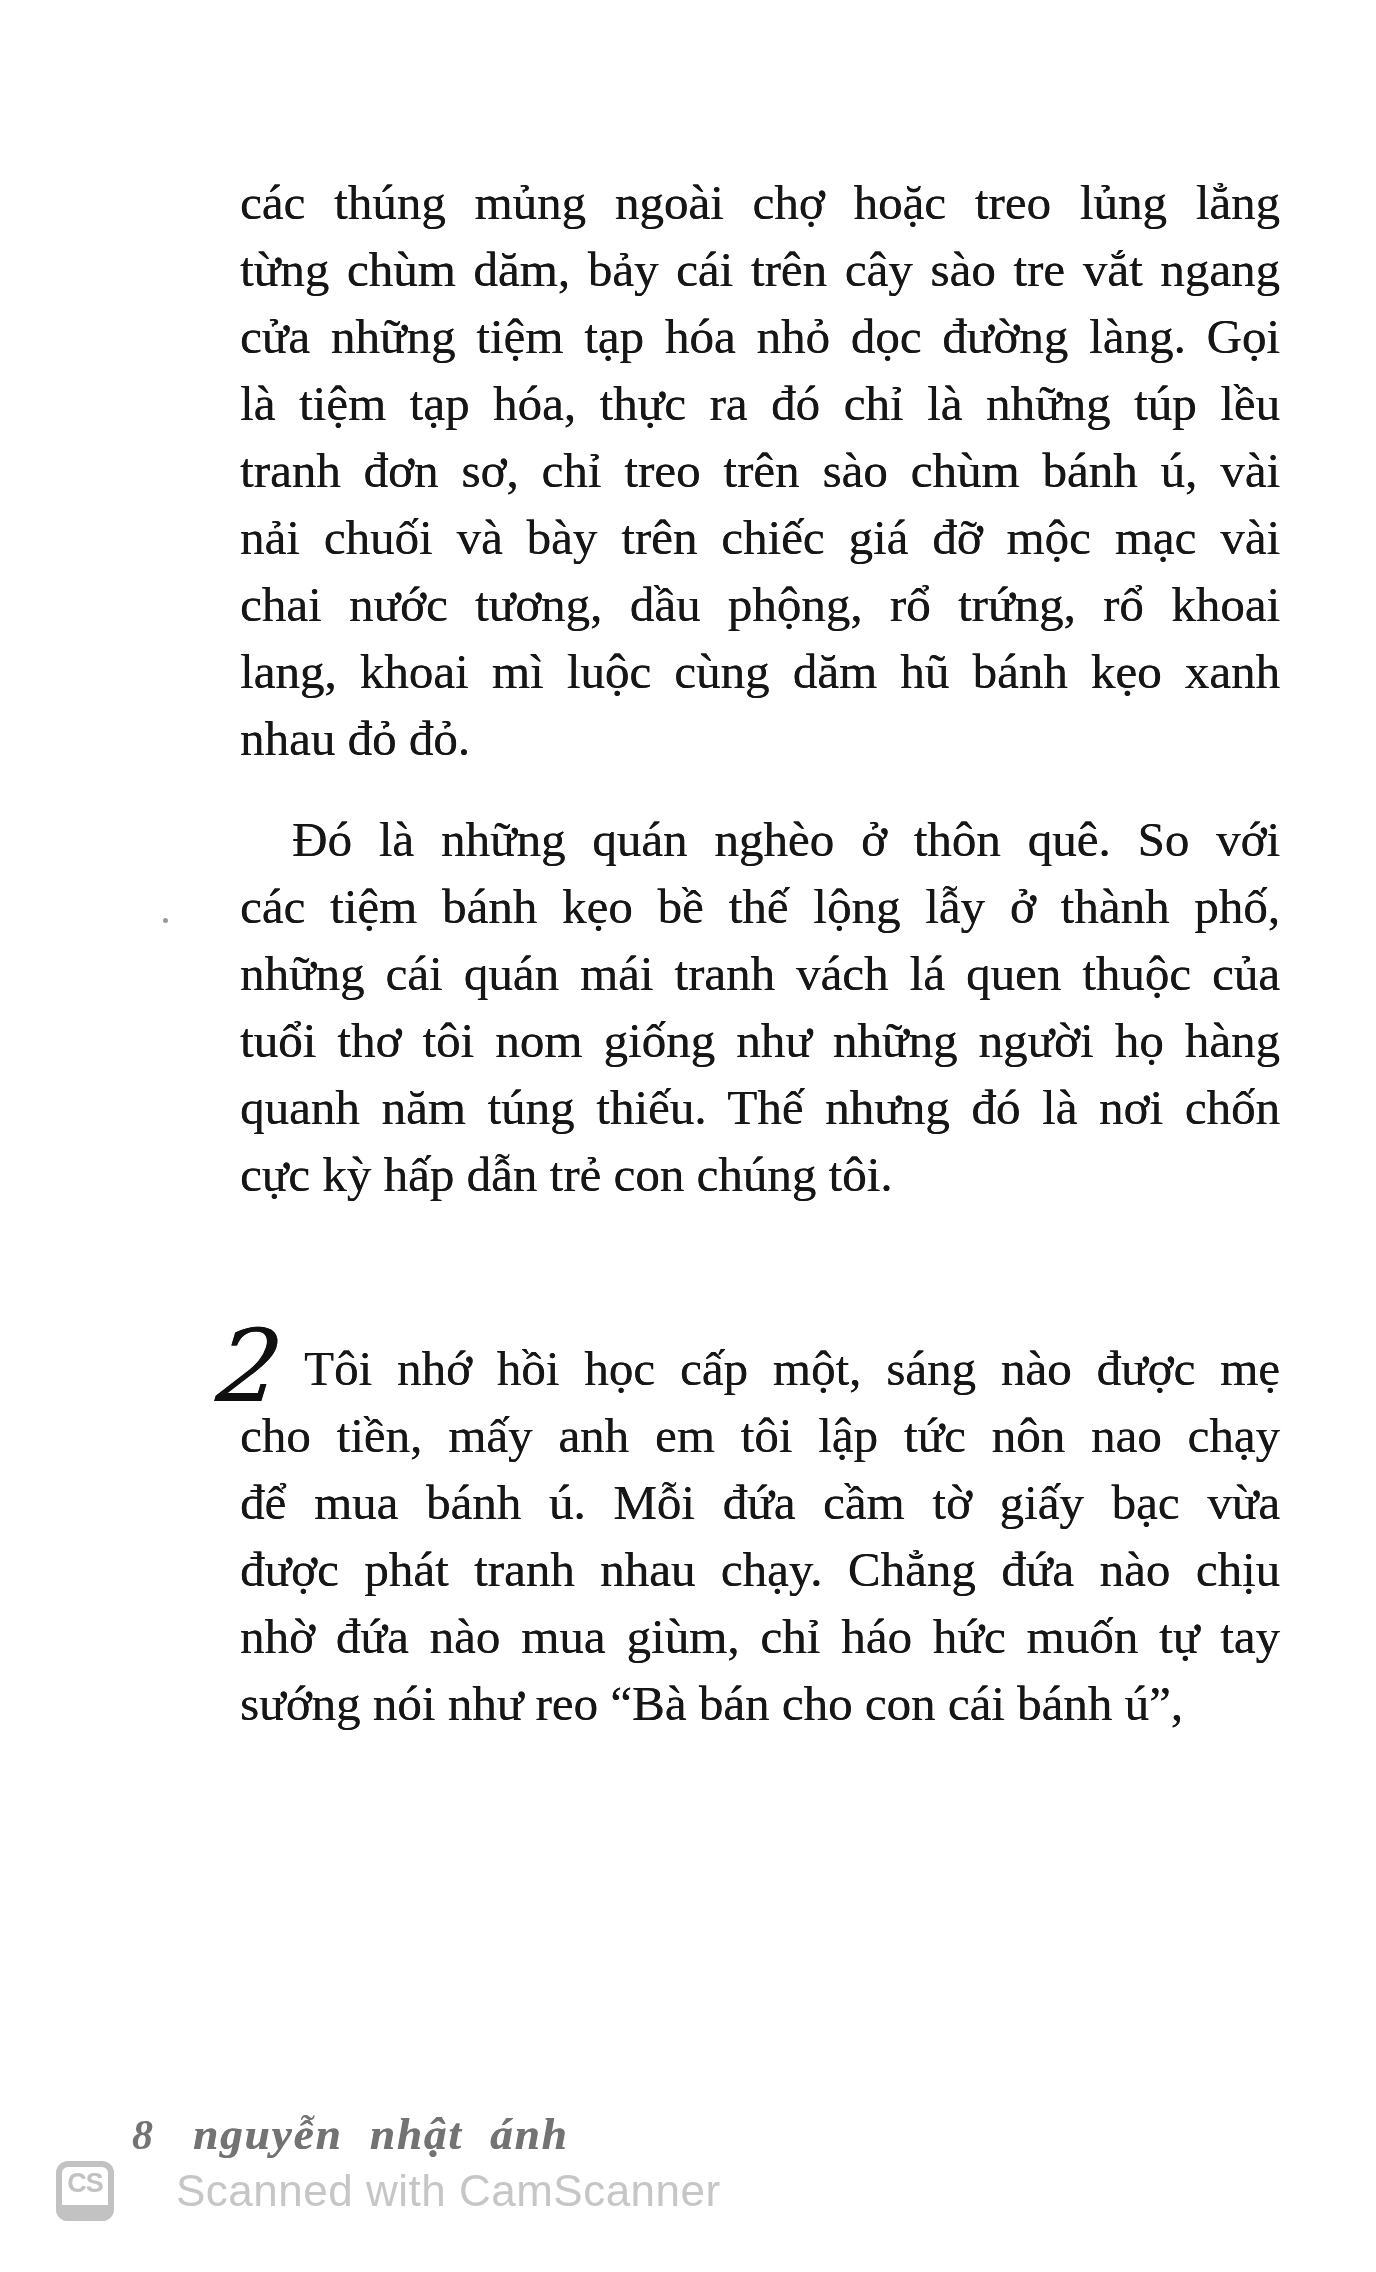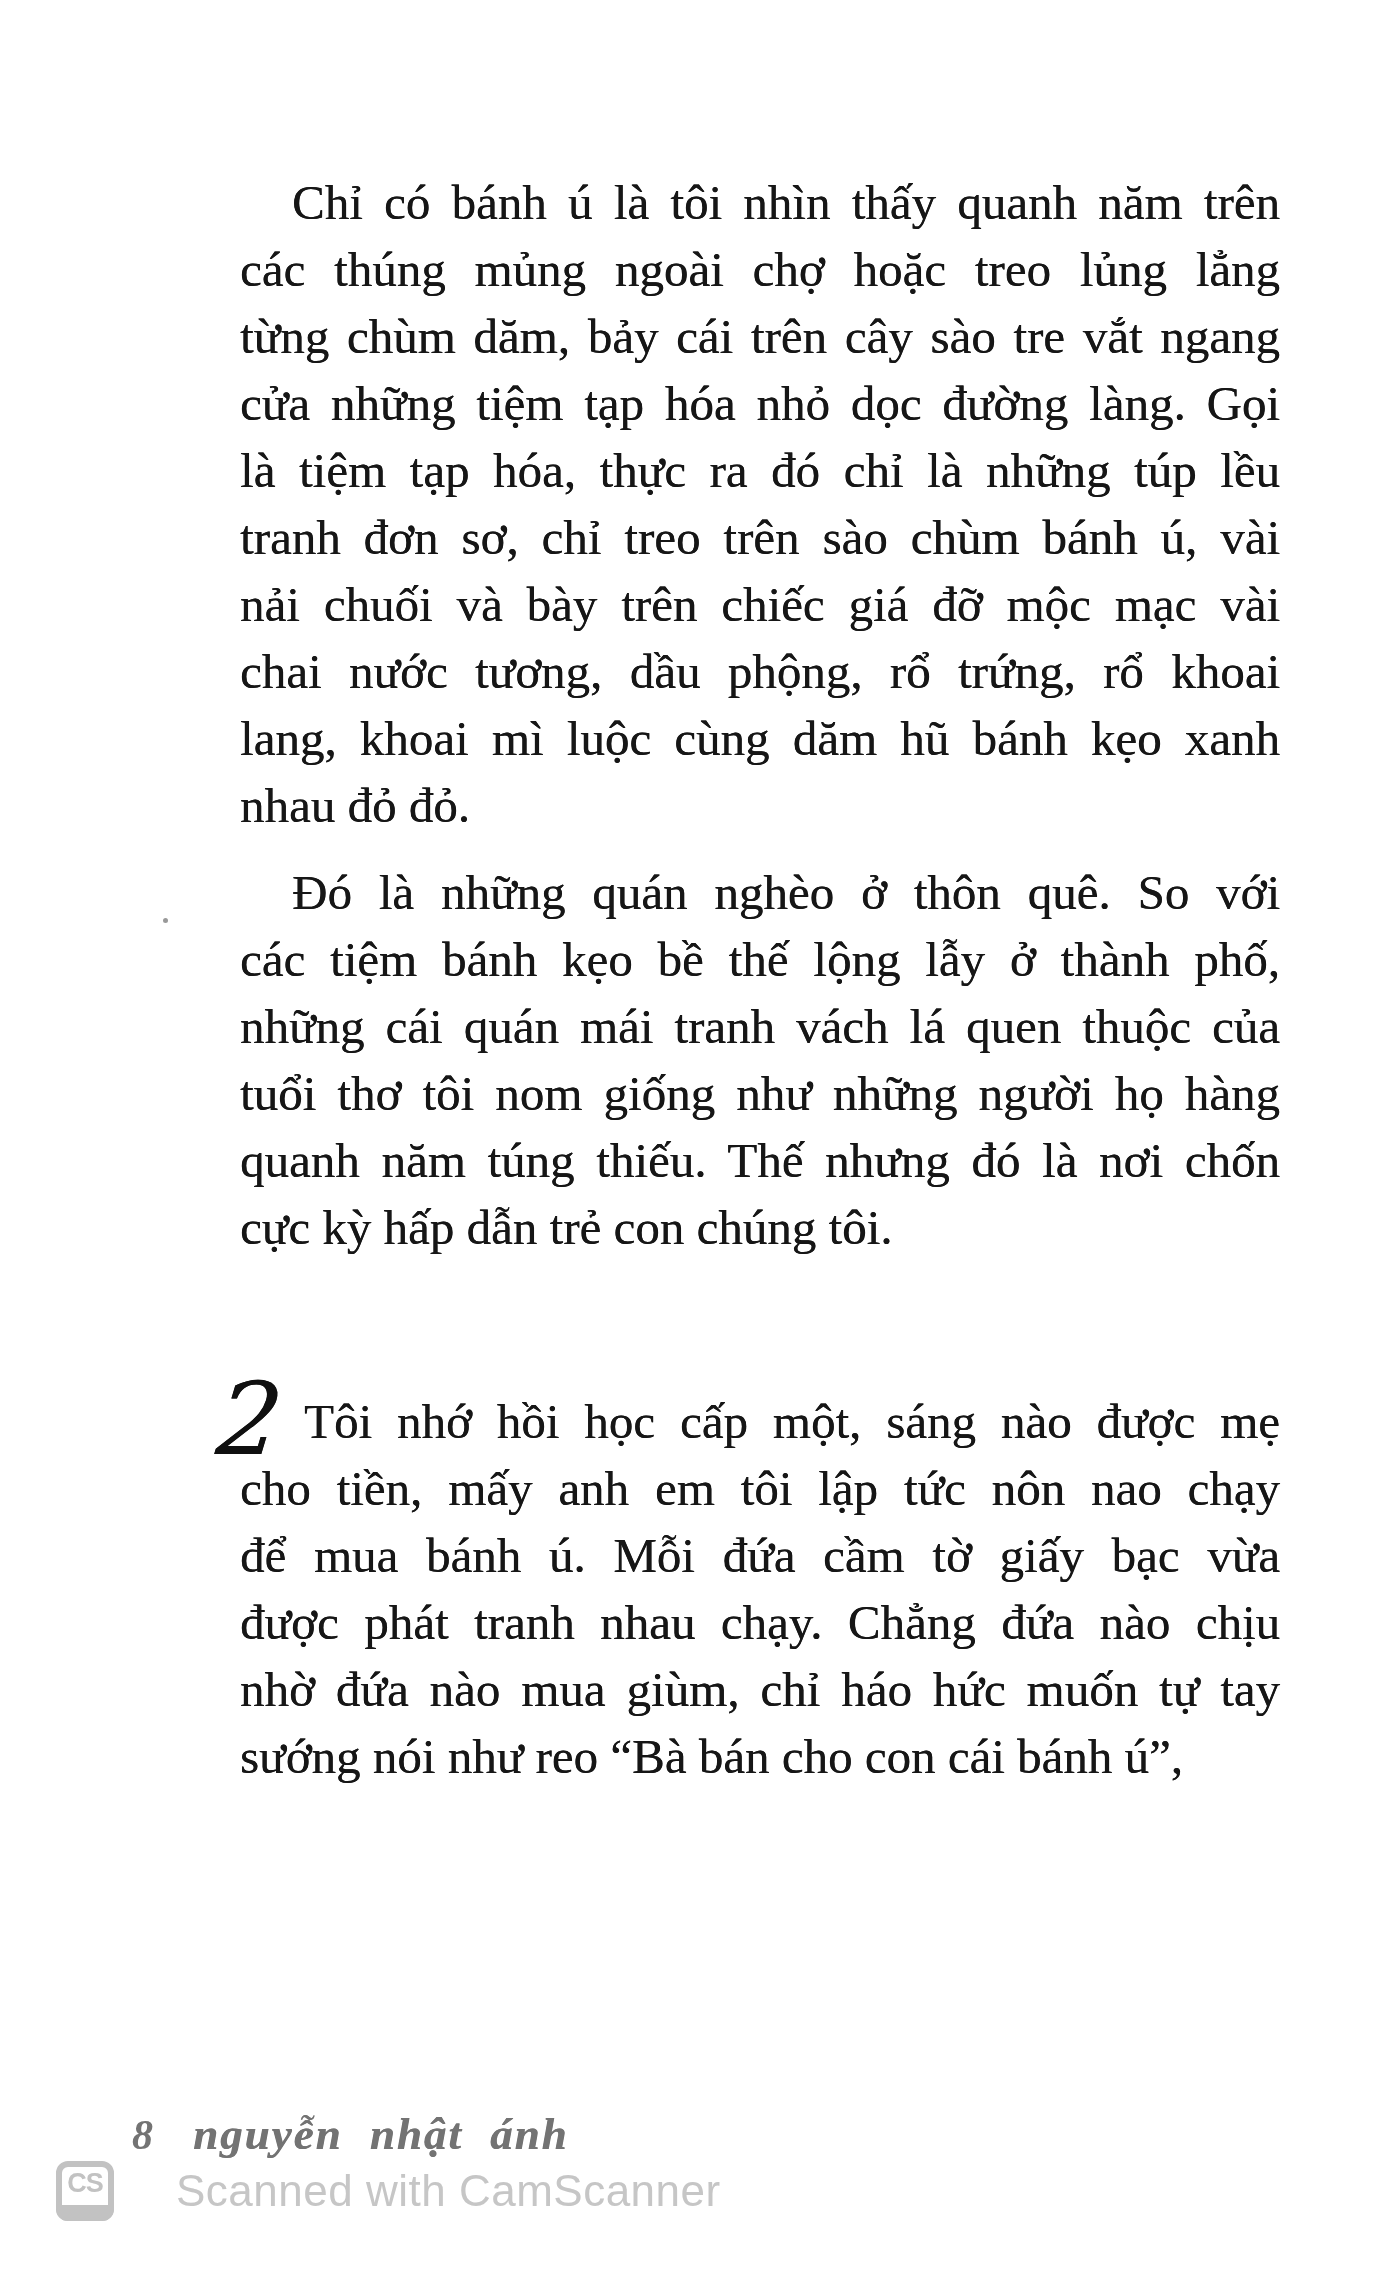--- a/index.html
+++ b/index.html
@@ -33,21 +33,21 @@
   }
   .line.last {
     text-align-last: auto;
   }
   .line.indent {
     padding-left: 52px;
   }
   .line.drop-indent {
     padding-left: 64px;
   }
-  .para-1 { margin-top: 20px; }
+  .para-1 { margin-top: 34px; }
   .para-2 { margin-top: 127px; position: relative; }
 
   .numeral {
     position: absolute;
     left: -22px;
     top: -18px;
     font-family: "DejaVu Serif", serif;
     font-style: italic;
     font-size: 100px;
     line-height: 1;
@@ -137,21 +137,20 @@
     margin-left: 43px;
   }
 </style>
 </head>
 <body>
 
 <div class="page">
 
   <div class="text-block" id="text-block">
       <div class="para para-0">
-        <div class="line indent">Chỉ có bánh ú là tôi nhìn thấy quanh năm trên</div>
         <div class="line">các thúng mủng ngoài chợ hoặc treo lủng lẳng</div>
         <div class="line">từng chùm dăm, bảy cái trên cây sào tre vắt ngang</div>
         <div class="line">cửa những tiệm tạp hóa nhỏ dọc đường làng. Gọi</div>
         <div class="line">là tiệm tạp hóa, thực ra đó chỉ là những túp lều</div>
         <div class="line">tranh đơn sơ, chỉ treo trên sào chùm bánh ú, vài</div>
         <div class="line">nải chuối và bày trên chiếc giá đỡ mộc mạc vài</div>
         <div class="line">chai nước tương, dầu phộng, rổ trứng, rổ khoai</div>
         <div class="line">lang, khoai mì luộc cùng dăm hũ bánh kẹo xanh</div>
         <div class="line last">nhau đỏ đỏ.</div>
       </div>

